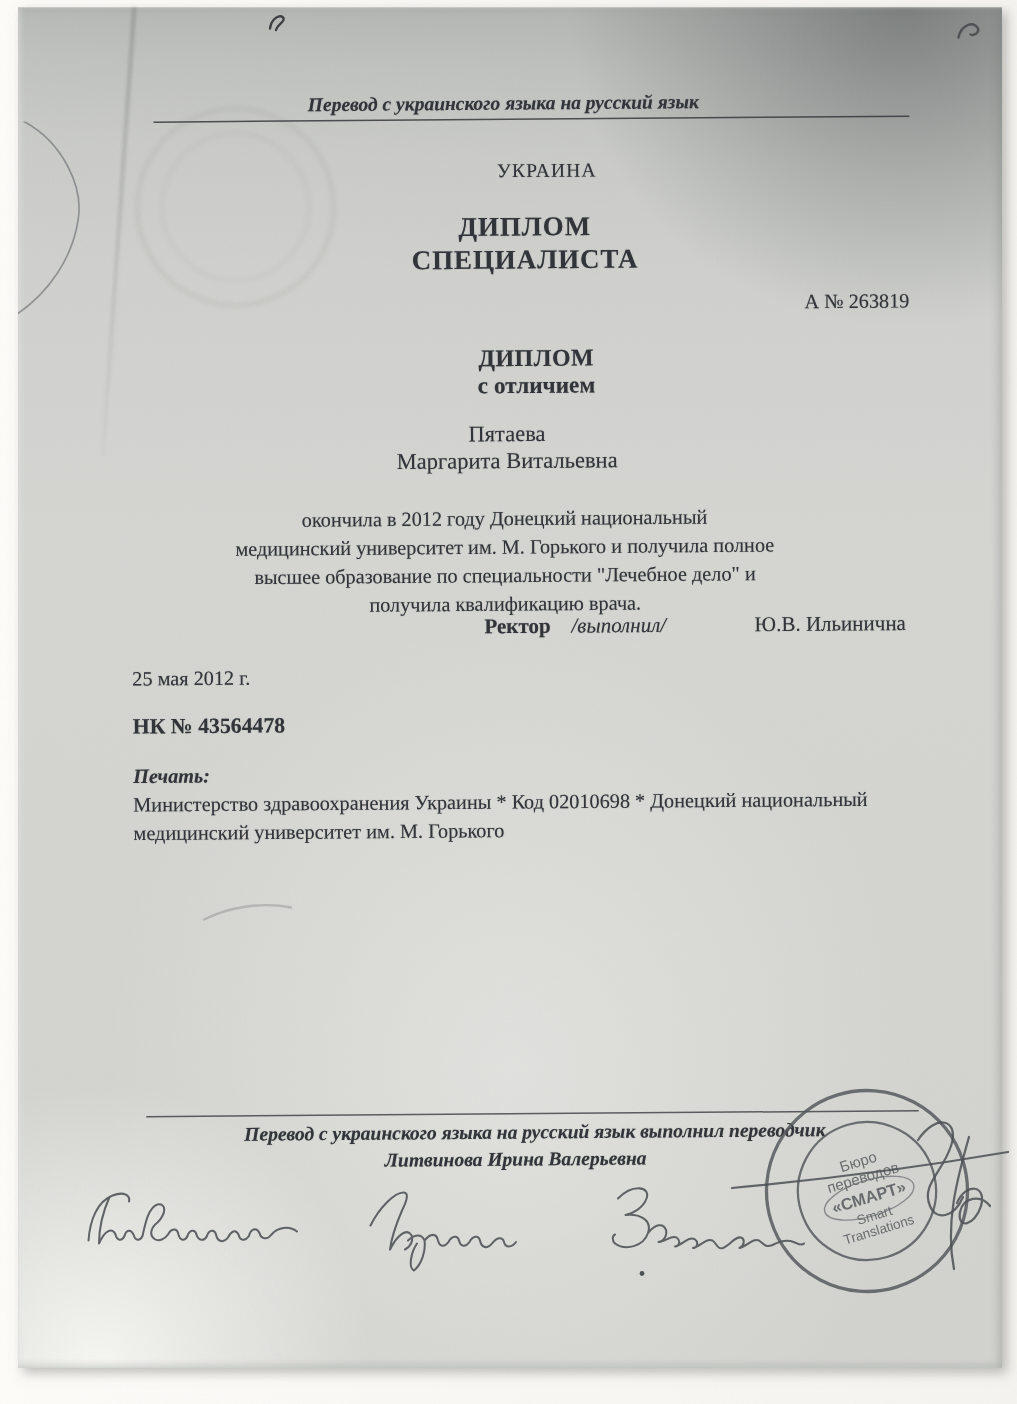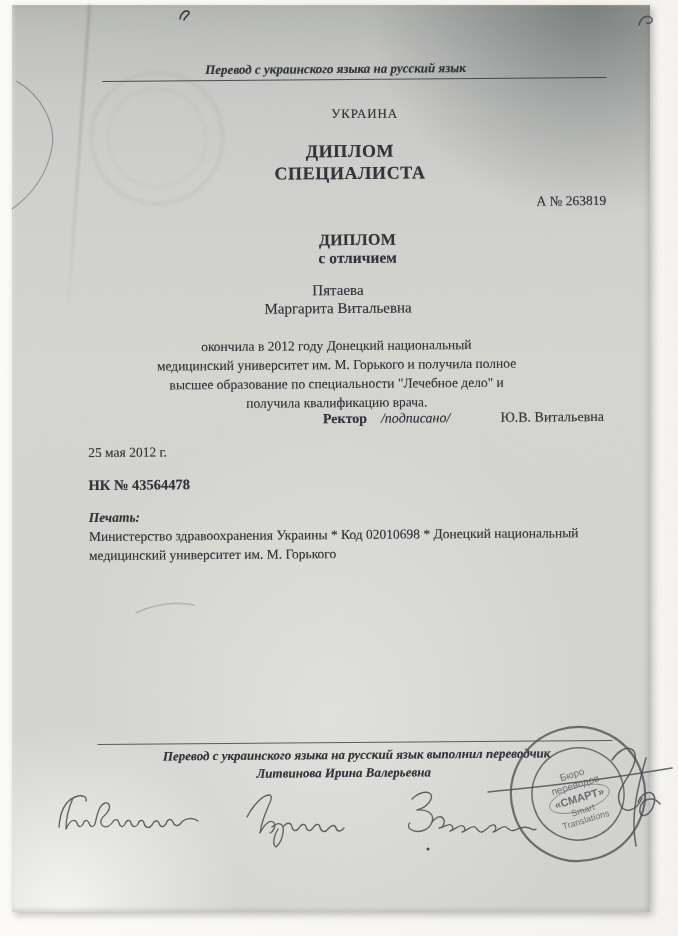--- a/index.html
+++ b/index.html
@@ -14,20 +14,21 @@
     background-image:
       radial-gradient(55% 38% at 90% 0%, rgba(70,76,76,0.50), rgba(70,76,76,0) 62%),
       linear-gradient(182deg, rgba(125,130,128,0.35) 0px, rgba(150,154,152,0.22) 55px, rgba(175,178,176,0.12) 110px, rgba(0,0,0,0) 190px),
       radial-gradient(40% 30% at 8% 100%, rgba(250,250,246,0.90), rgba(250,250,246,0) 70%),
       radial-gradient(55% 45% at 50% 78%, rgba(236,237,233,0.55), rgba(236,237,233,0) 75%),
       linear-gradient(180deg,#cbccc9,#d5d6d2 40%,#d2d3cf);
     box-shadow: 3px 3px 7px rgba(140,140,136,0.55),
                 inset -3px 0 6px rgba(110,112,110,0.22),
                 inset 0 -2px 4px rgba(130,132,130,0.18),
                 inset 2px 0 3px rgba(255,255,255,0.40);
+    padding-left: 18px;
   }
   .crease {
     position:absolute; left:76px; top:0; width:3px; height:300px;
     background:linear-gradient(180deg, rgba(110,112,110,0.35), rgba(110,112,110,0.04));
     transform:rotate(4deg); transform-origin:top; filter:blur(1.2px);
   }
   .ghost {
     position:absolute; left:78px; top:66px; width:128px; height:128px; border-radius:50%;
     border:3px solid rgba(148,146,138,0.17); filter:blur(1.5px);
   }
@@ -112,22 +113,22 @@
       <div class="blk ctr grad1">Пятаева</div>
       <div class="blk ctr grad2">Маргарита Витальевна</div>
       <div class="blk ctr bodypar">
         <span>окончила в 2012 году Донецкий национальный</span>
         <span>медицинский университет им. М. Горького и получила полное</span>
         <span>высшее образование по специальности "Лечебное дело" и</span>
         <span>получила квалификацию врача.</span>
       </div>
       <div class="blk rector-row">
         <span class="rector-label">Ректор</span>
-        <span class="signed">/подписано/</span>
-        <span class="rector-name">Ю.В. Витальевна</span>
+        <span class="signed">/выполнил/</span>
+        <span class="rector-name">Ю.В. Ильинична</span>
       </div>
       <div class="blk date">25 мая 2012 г.</div>
       <div class="blk regnum">НК № 43564478</div>
       <div class="blk seal-label">Печать:</div>
       <div class="blk seal-text">
         <span>Министерство здравоохранения Украины * Код 02010698 * Донецкий национальный</span>
         <span>медицинский университет им. М. Горького</span>
       </div>
       <div class="blk rule-bottom"></div>
       <div class="blk ctr footer1">Перевод с украинского языка на русский язык выполнил переводчик</div>

